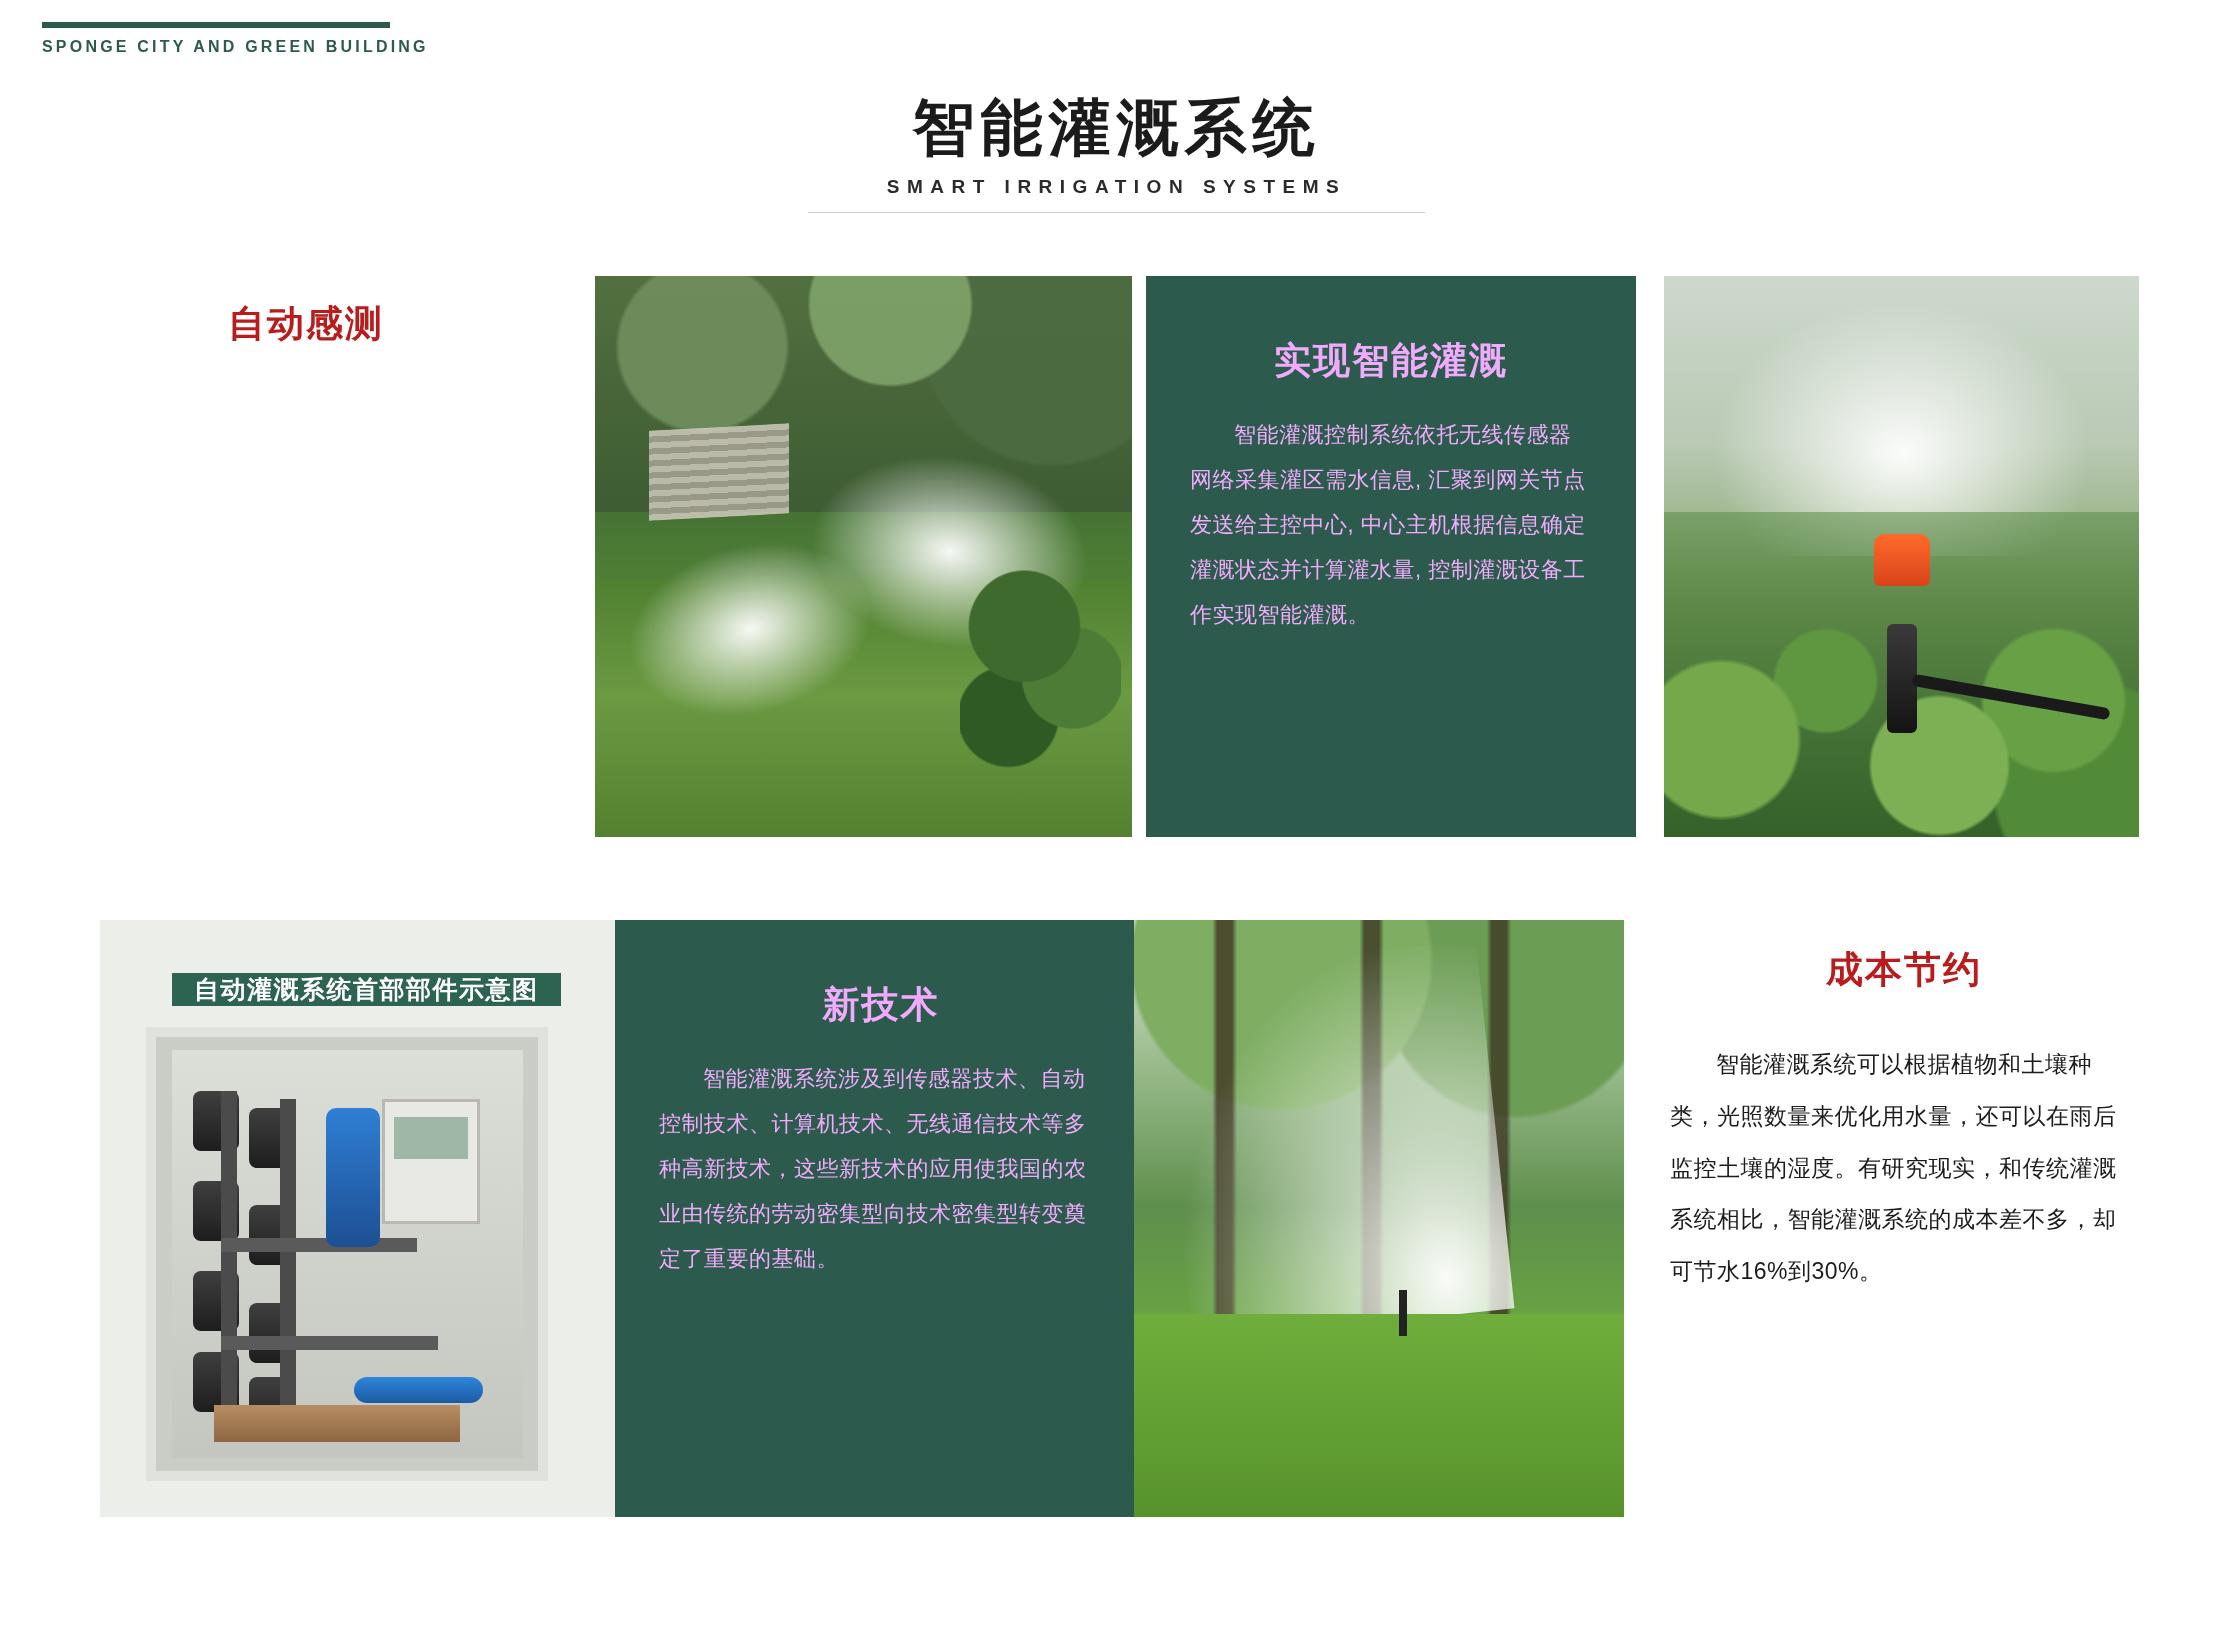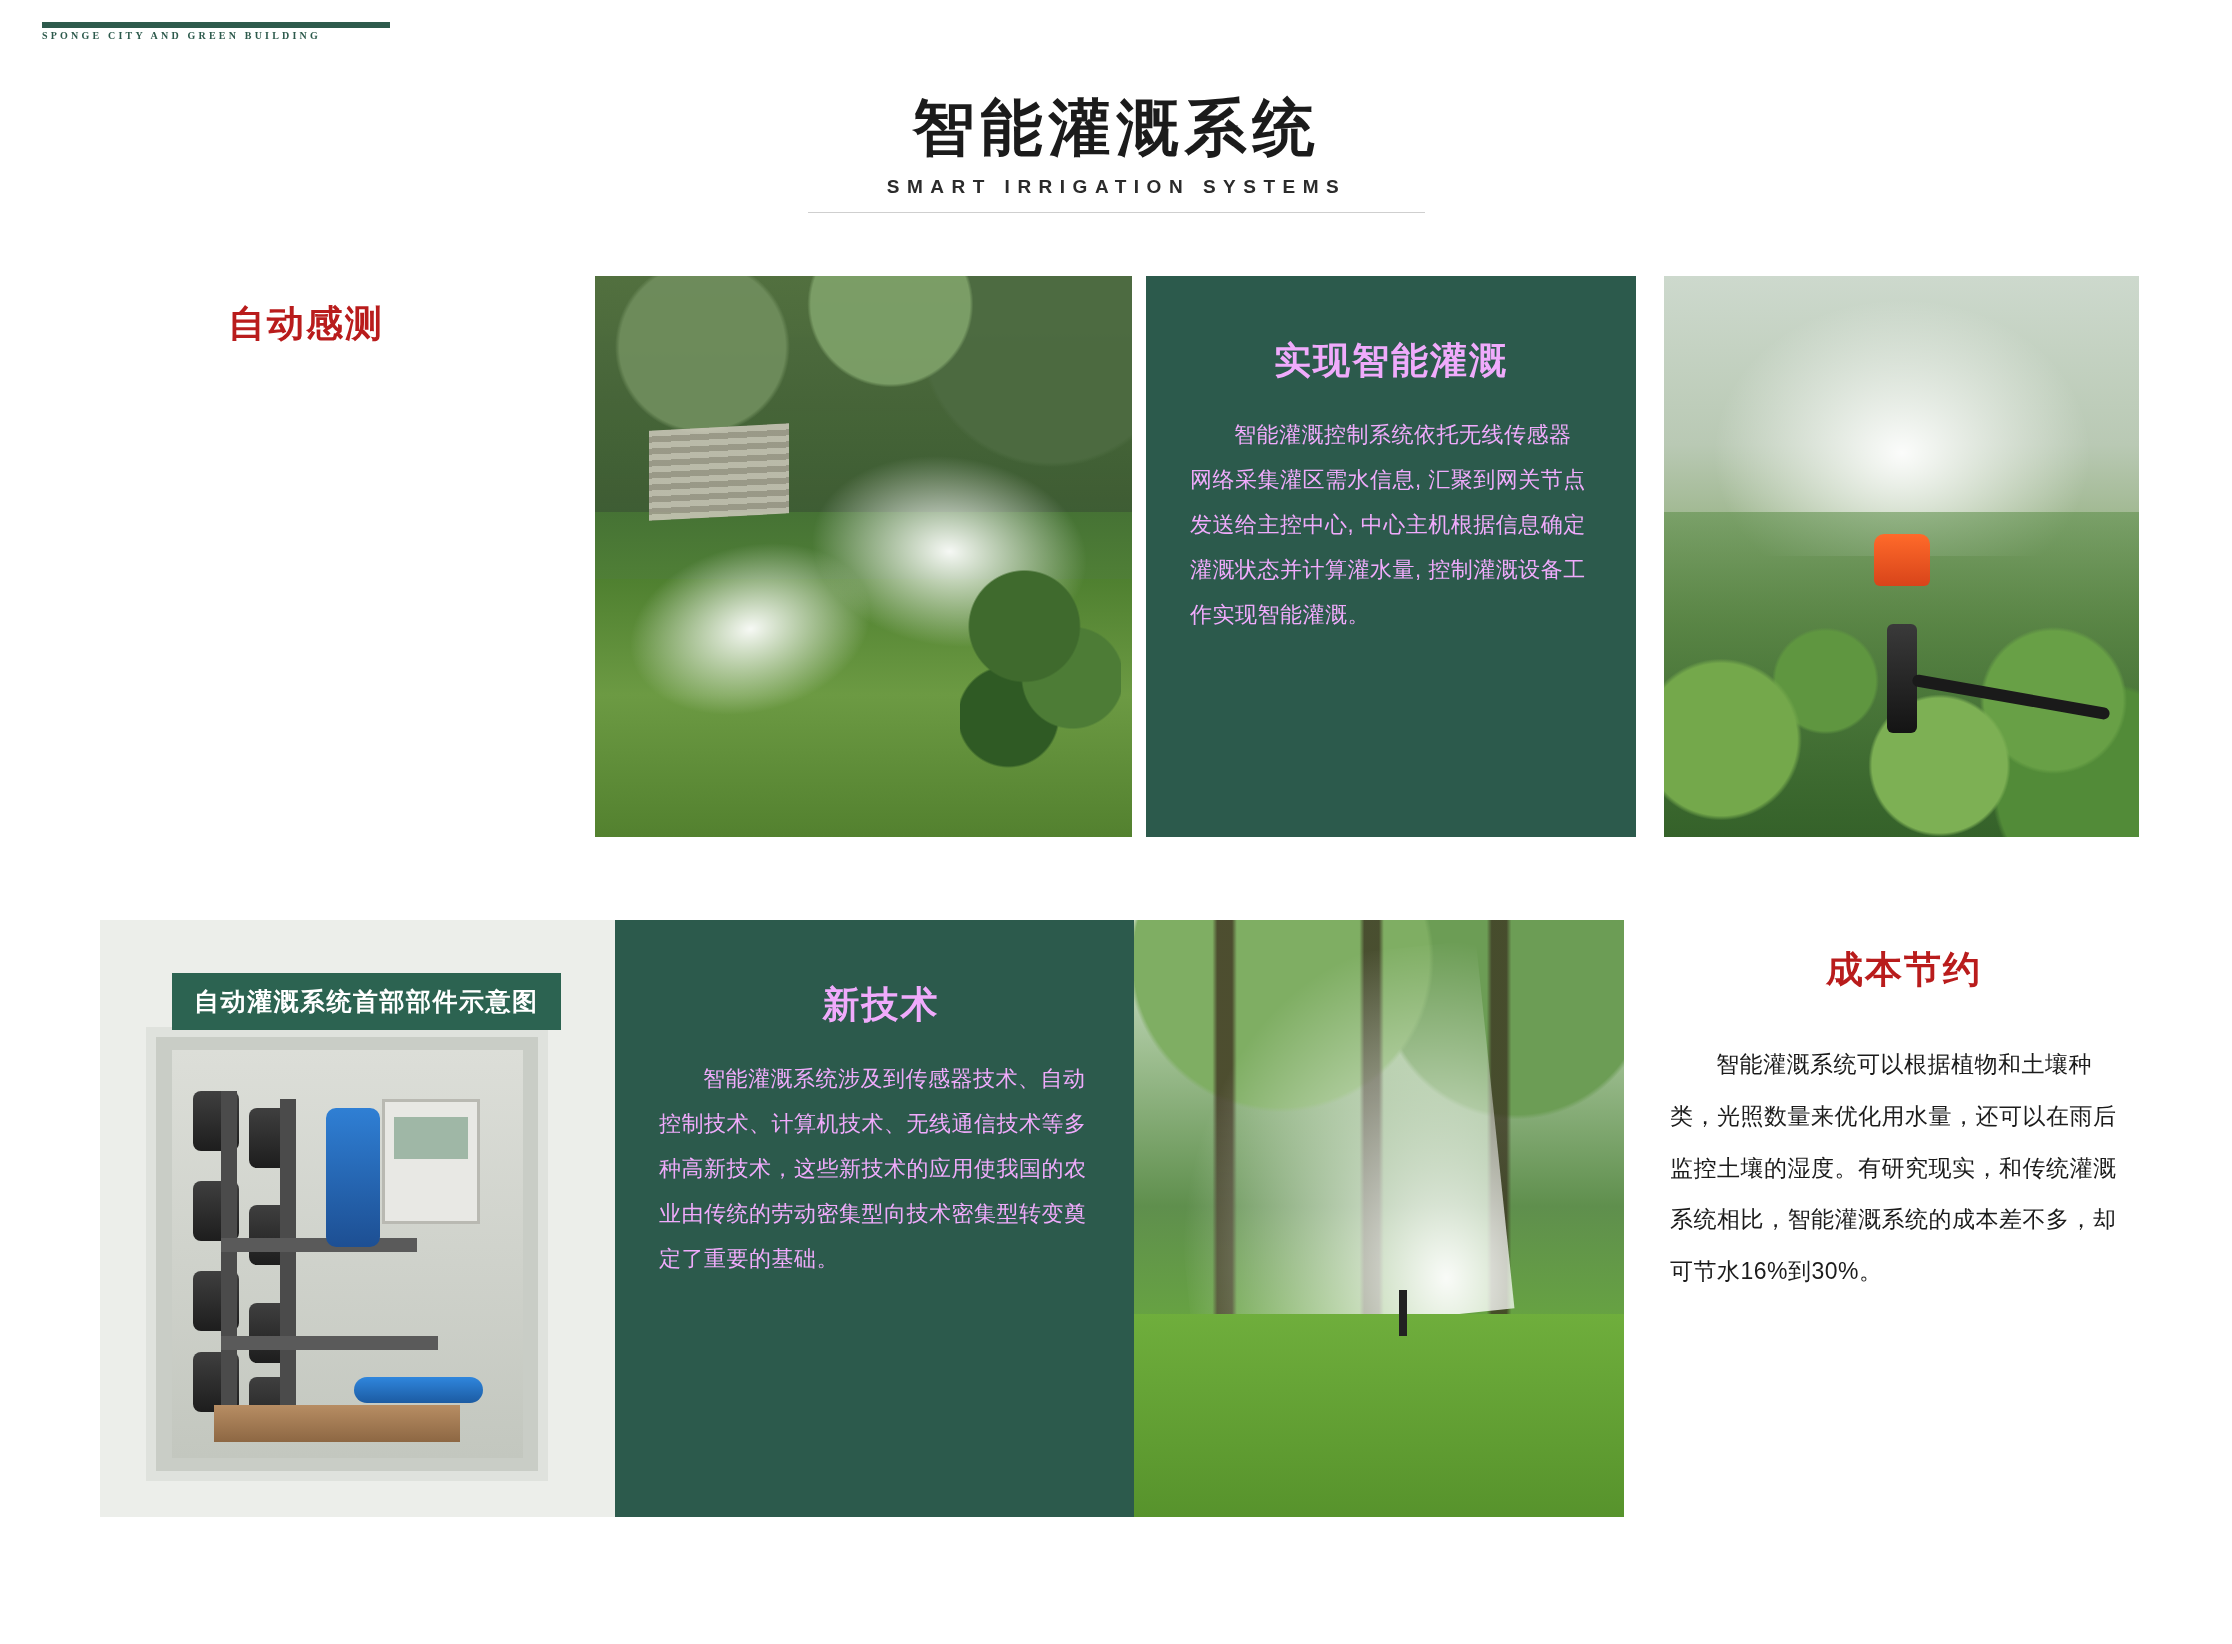--- a/index.html
+++ b/index.html
@@ -22,27 +22,26 @@
     left: 42px;
     top: 22px;
     width: 358px;
   }
   .kicker-rule {
     width: 348px;
     height: 6px;
     background: #2d5a4c;
   }
   .kicker-text {
-    margin-top: 2px;
-    font-size: 10px;
+    margin-top: 10px;
+    font-size: 16px;
     letter-spacing: 3.2px;
     font-weight: bold;
     color: #2d5a4c;
     white-space: nowrap;
-    font-family: Liberation Serif, serif;
   }
 
   
   .title-block {
     position: absolute;
     left: 0;
     top: 95px;
     width: 2233px;
     text-align: center;
   }
@@ -235,21 +234,21 @@
     background: linear-gradient(#b78d63, #8d6743);
   }
   .cab-label {
     position: absolute;
     left: 72px; top: 53px;
     background: #2c6351;
     color: #ffffff;
     font-size: 25px;
     font-weight: bold;
     letter-spacing: 1.5px;
-    padding: 12px 22px;
+    padding: 0 22px;
     white-space: nowrap;
   }
 
   #card-newtech { left: 615px; top: 920px; width: 532px; height: 597px; }
 
   #photo-forest {
     left: 1134px; top: 920px; width: 490px; height: 597px;
     background: linear-gradient(#d6e3d4 0%, #9fbf92 22%, #5f8f4d 48%, #69a83f 72%, #4e8a2c 100%);
   }
   #photo-forest .trunks {

